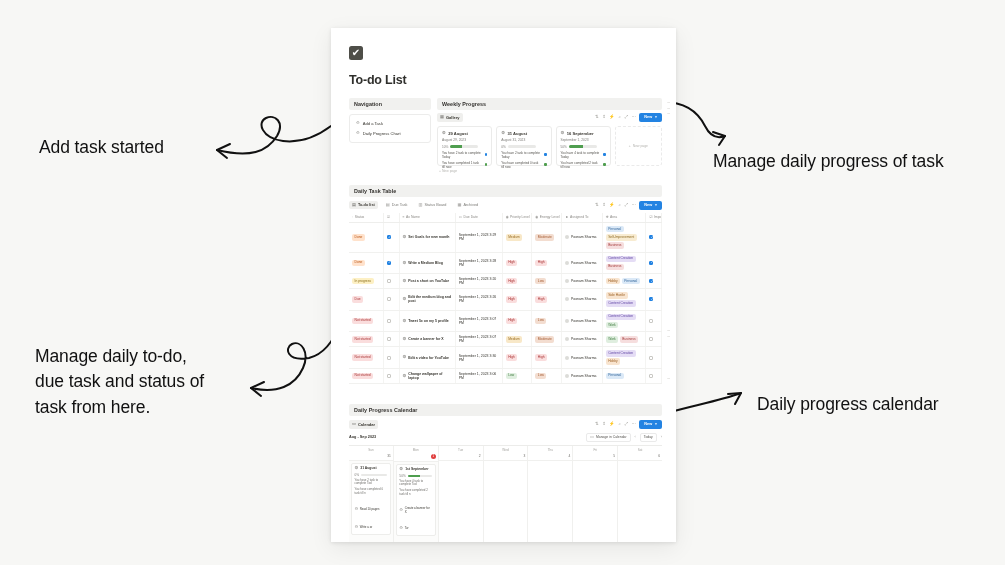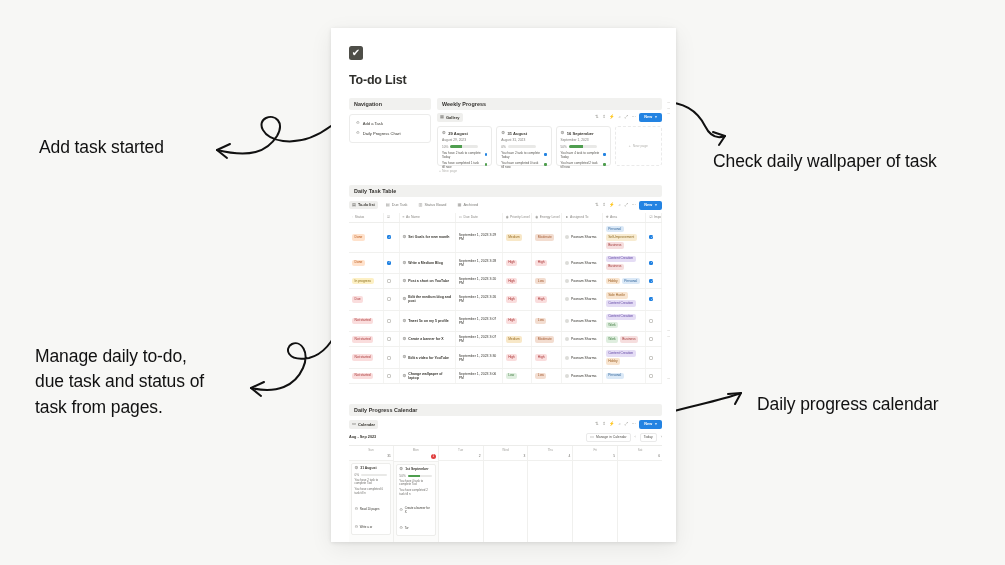--- a/index.html
+++ b/index.html
@@ -165,24 +165,24 @@
   .cal-chip { display:inline-flex; align-items:center; gap:1.5px; font-size:2.9px;
               color:#37352f; margin-top:2px; margin-right:2px; }
 
   .side-dots { position:absolute; right:6px; font-size:5px; color:#c9c8c4;
                letter-spacing:0; line-height:1.1; text-align:center;}
 </style>
 </head>
 <body>
 
 <div class="annot" id="an-add">Add task started</div>
-<div class="annot" id="an-check">Check daily wallpaper of task</div>
+<div class="annot" id="an-check">Manage daily progress of task</div>
 <div class="annot" id="an-manage">Manage daily to-do,
 due task and status of
-task from pages.</div>
+task from here.</div>
 <div class="annot" id="an-cal">Daily progress calendar</div>
 
 <svg class="arrow" style="left:205px;top:108px;" width="140" height="60" viewBox="0 0 140 60">
   <path d="M12 42 C 45 50, 62 44, 72 28 C 80 14, 70 6, 61 10 C 52 14, 56 30, 78 33 C 95 35, 110 30, 126 18" fill="none" stroke="#111" stroke-width="2" stroke-linecap="round"></path>
   <path d="M12 42 L 25 36 M12 42 L 22 50" fill="none" stroke="#111" stroke-width="2" stroke-linecap="round"></path>
 </svg>
 
 <svg class="arrow" style="left:595px;top:96px;" width="145" height="55" viewBox="0 0 145 55">
   <path d="M4 12 C 30 12, 52 6, 68 6 C 92 6, 104 18, 110 30 C 115 40, 122 43, 130 40" fill="none" stroke="#111" stroke-width="2" stroke-linecap="round"></path>
   <path d="M130 40 L 118 36 M130 40 L 124 49" fill="none" stroke="#111" stroke-width="2" stroke-linecap="round"></path>

